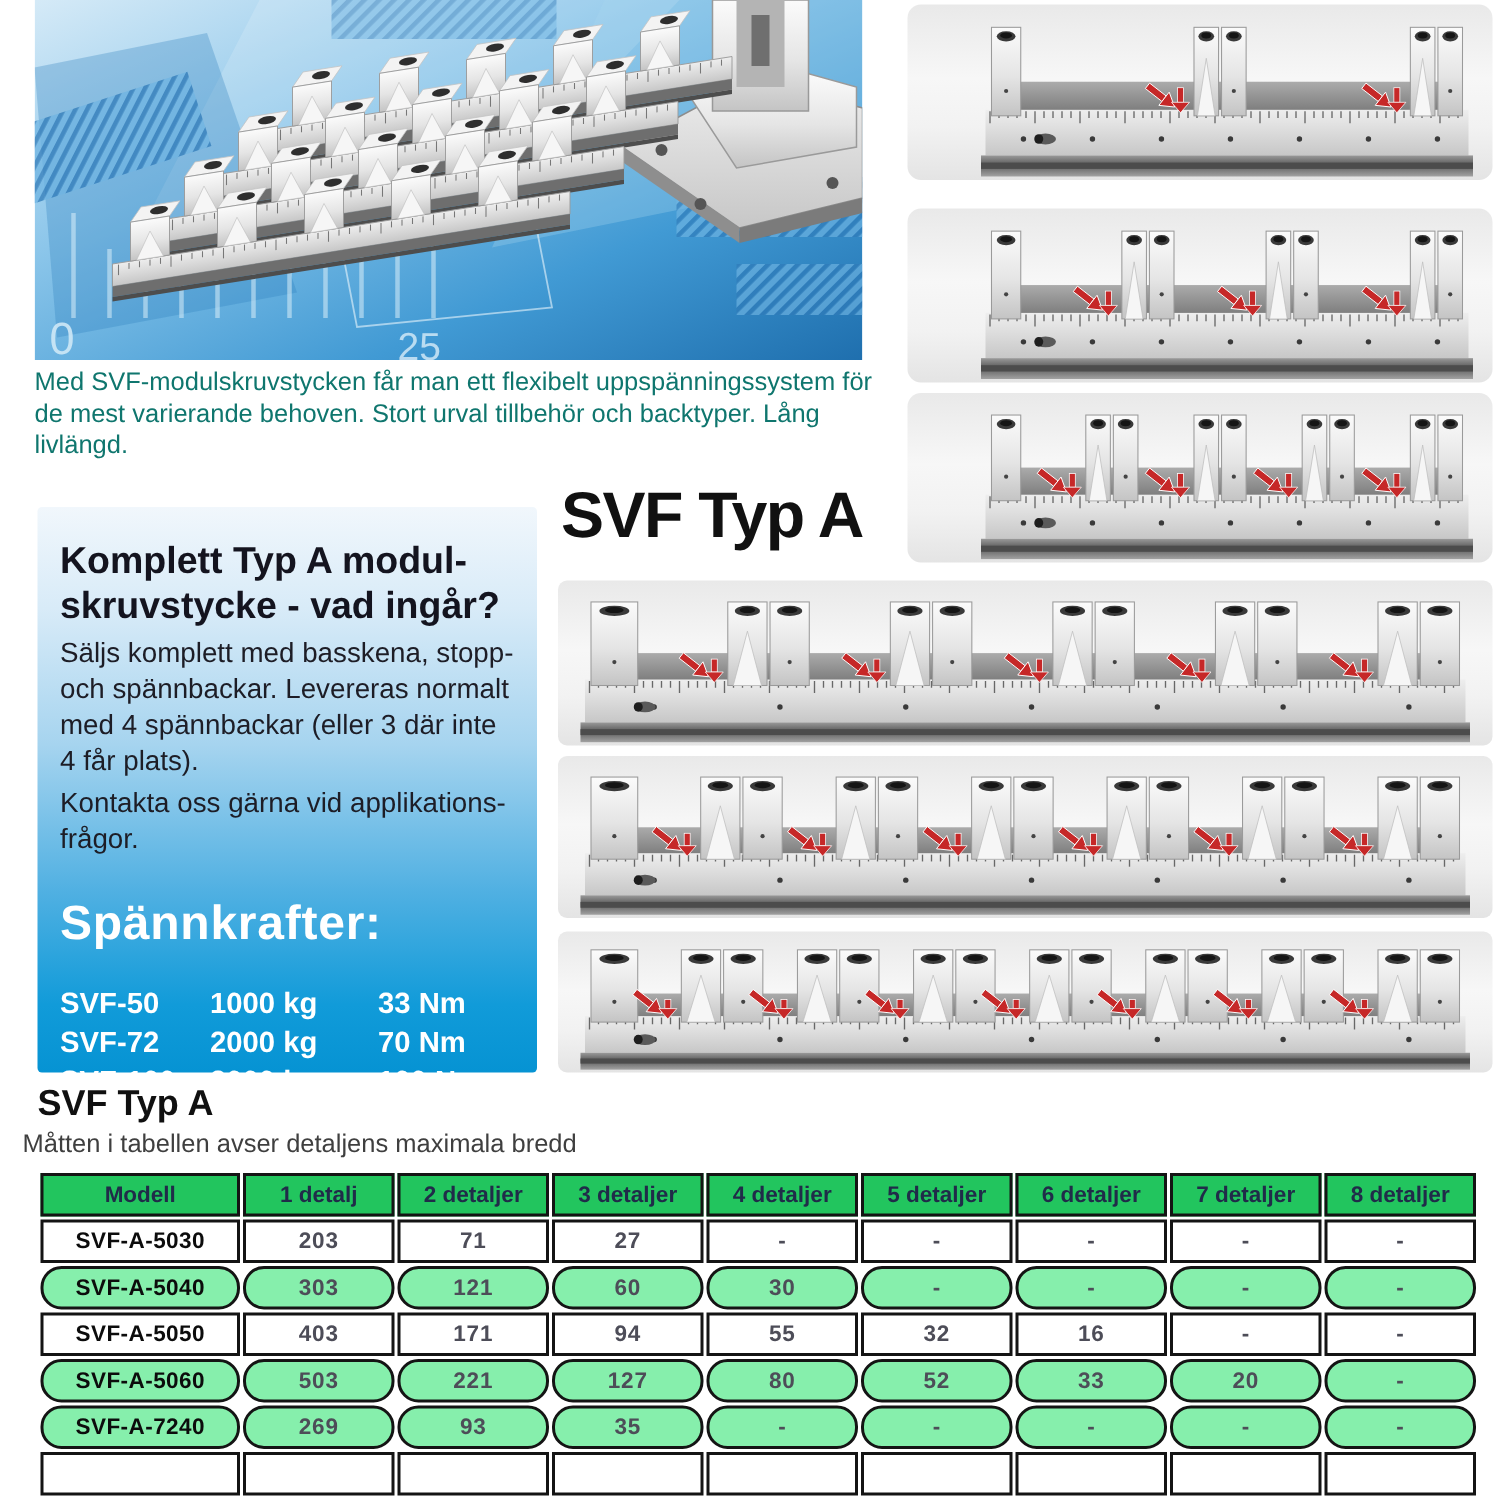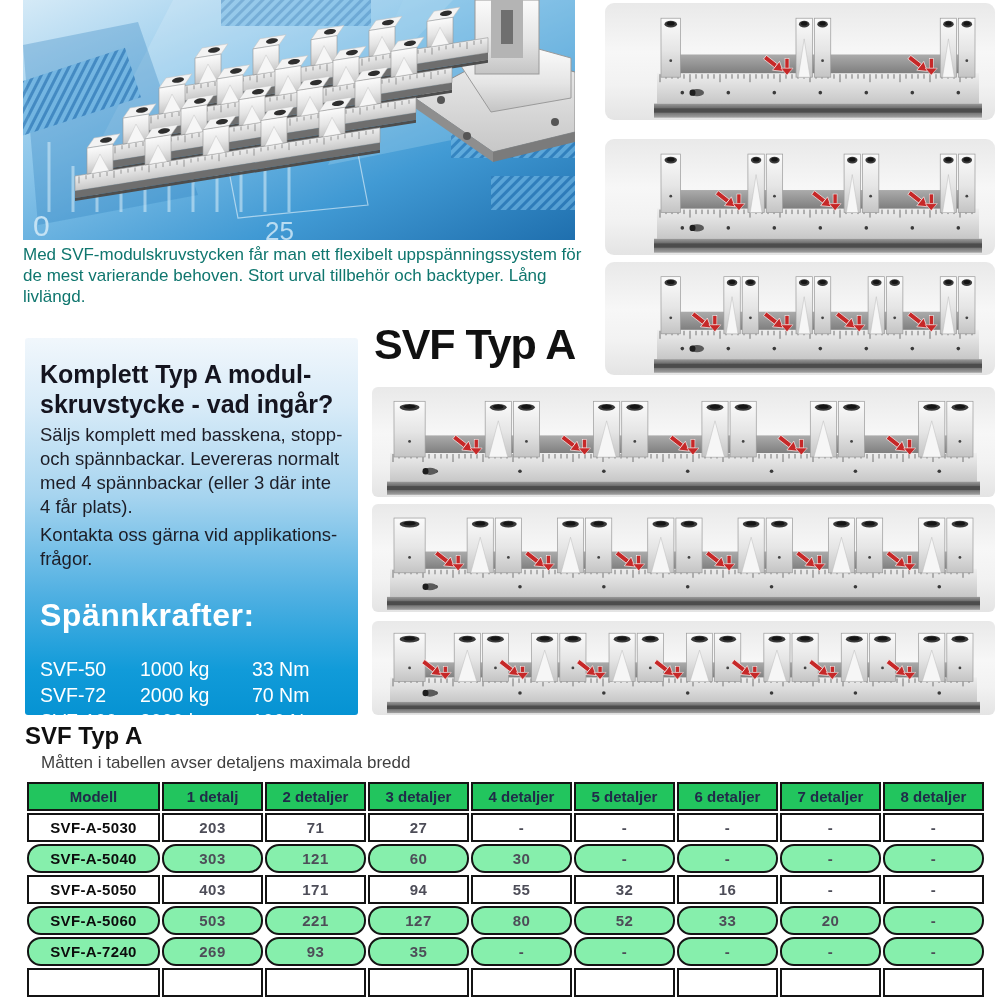--- a/index.html
+++ b/index.html
@@ -28,25 +28,25 @@
              letter-spacing:-1px;color:#111;}
 
   
   .infobox{position:absolute;left:25px;top:338px;width:333px;height:377px;box-sizing:border-box;
            padding:13px 15px 0 15px;border-radius:3px;
            background:linear-gradient(180deg,#f1f7fc 0%,#d8ebf8 18%,#a6d4ef 42%,#50b0e2 68%,#119bd9 88%,#0693d3 100%);}
   .ib-title{margin:8px 0 4px 0;font-size:25px;line-height:30px;font-weight:bold;color:#14141f;}
   .ib-body{margin:4px 0 0 0;font-size:18.5px;line-height:24px;color:#1d1d26;}
   .ib-forces-h{margin:26px 0 0 0;font-size:32px;font-weight:bold;color:#ffffff;letter-spacing:0.5px;}
   .forces{display:grid;grid-template-columns:100px 112px 88px;row-gap:3px;margin-top:24px;
-          font-size:19.5px;font-weight:normal;color:#ffffff;}
+          font-size:19.5px;font-weight:bold;color:#ffffff;}
   .forces span{white-space:nowrap;}
 
   .sec-title{position:absolute;left:25px;top:722px;margin:0;font-size:24px;font-weight:bold;color:#101010;}
-  .sec-sub{position:absolute;left:41px;top:753px;margin:0;font-size:17px;color:#3f3f3f;}
+  .sec-sub{position:absolute;left:15px;top:753px;margin:0;font-size:17px;color:#3f3f3f;}
 
   
   #spec-table{position:absolute;left:25px;top:780px;width:961px;border-collapse:separate;
               border-spacing:2.5px;table-layout:fixed;}
   #spec-table th,#spec-table td{border:2.5px solid #141414;text-align:center;font-size:15px;
               padding:2px 0;height:21px;overflow:hidden;white-space:nowrap;}
   #spec-table th{background:#22c55e;color:#202c49;font-weight:bold;}
   #spec-table td{background:#ffffff;}
   #spec-table tr.alt td{background:#86efac;border-radius:14px;}
   #spec-table td.model{font-weight:bold;color:#0c0c0c;letter-spacing:0.3px;}

